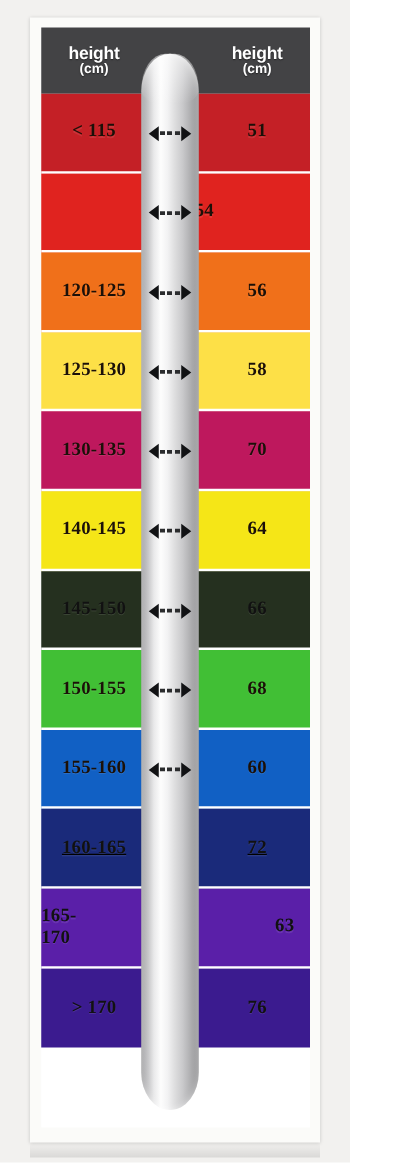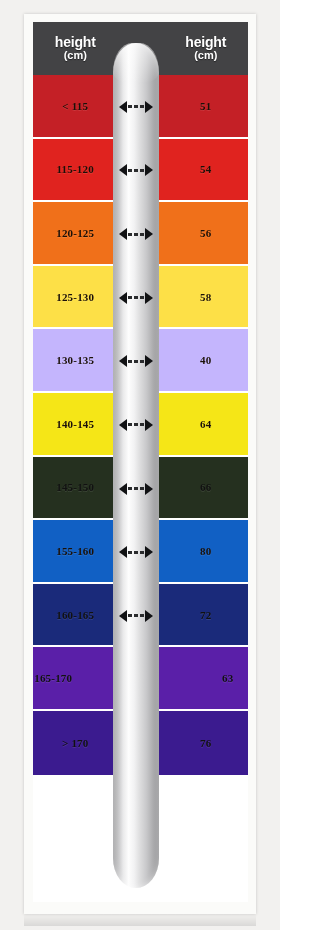--- a/index.html
+++ b/index.html
@@ -83,21 +83,21 @@
     border-bottom: 2px solid #ffffff;
   }
   .band-row:last-child { border-bottom: none; }
 
   .cell {
     display: flex;
     align-items: center;
     justify-content: center;
     font-weight: bold;
     color: #1b1008;
-    font-size: 11px;
+    font-size: 15px;
     letter-spacing: 0.2px;
     text-shadow: 0 1px 0 rgba(255,255,255,0.10);
   }
   .cell-left  { flex: 1 1 0; }
   .cell-right { flex: 1 1 0; }
   .cell-mid   { flex: 0 0 46px; background: transparent; }
 
   
   .band-row.dark .cell { color: #111111; }
 
@@ -189,55 +189,59 @@
     </div>
   </div>
 
   <div id="rows">
       <div class="band-row" style="height: 63.6154px; background: rgb(196, 32, 38);">
         <div class="cell cell-left">&lt; 115</div>
         <div class="cell cell-mid"></div>
         <div class="cell cell-right">51</div>
       </div>
       <div class="band-row" style="height: 63.6154px; background: rgb(224, 35, 31);">
-        <div class="cell cell-left">115-120</div>
         <div class="cell cell-mid"></div>
         <div class="cell cell-right">54</div>
       </div>
       <div class="band-row" style="height: 63.6154px; background: rgb(240, 112, 26);">
         <div class="cell cell-left">120-125</div>
         <div class="cell cell-mid"></div>
         <div class="cell cell-right">56</div>
       </div>
       <div class="band-row" style="height: 63.6154px; background: #fde047;">
         <div class="cell cell-left">125-130</div>
         <div class="cell cell-mid"></div>
         <div class="cell cell-right">58</div>
       </div>
-      <div class="band-row" style="height: 63.6154px; background: #c4b5fd;">
+      <div class="band-row" style="height: 63.6154px; background: #be185d;">
         <div class="cell cell-left">130-135</div>
         <div class="cell cell-mid"></div>
-        <div class="cell cell-right">40</div>
+        <div class="cell cell-right">70</div>
       </div>
       <div class="band-row" style="height: 63.6154px; background: rgb(245, 230, 23);">
         <div class="cell cell-left">140-145</div>
         <div class="cell cell-mid"></div>
         <div class="cell cell-right">64</div>
       </div>
       <div class="band-row dark" style="height: 63.6154px; background: rgb(37, 48, 31); justify-content: flex-end;">
         <div class="cell cell-left">145-150</div>
         <div class="cell cell-mid"></div>
         <div class="cell cell-right">66</div>
       </div>
+      <div class="band-row" style="height: 63.6154px; background: rgb(65, 191, 53);">
+        <div class="cell cell-left">150-155</div>
+        <div class="cell cell-mid"></div>
+        <div class="cell cell-right">68</div>
+      </div>
       <div class="band-row" style="height: 63.6154px; background: rgb(17, 96, 196);">
         <div class="cell cell-left">155-160</div>
         <div class="cell cell-mid"></div>
-        <div class="cell cell-right">80</div>
-      </div>
-      <div class="band-row dark" style="height: 63.6154px; background: rgb(26, 42, 122);">
+        <div class="cell cell-right">60</div>
+      </div>
+      <div class="band-row dark" style="height: 63.6154px; background: rgb(26, 42, 122); text-decoration: underline;">
         <div class="cell cell-left">160-165</div>
         <div class="cell cell-mid"></div>
         <div class="cell cell-right">72</div>
       </div>
       <div class="band-row dark" style="height: 63.6154px; background: rgb(90, 31, 168); gap: 44px;">
         <div class="cell cell-left">165-170</div>
         <div class="cell cell-mid"></div>
         <div class="cell cell-right">63</div>
       </div>
       <div class="band-row dark" style="height: 63.6154px; background: rgb(59, 27, 143);">

